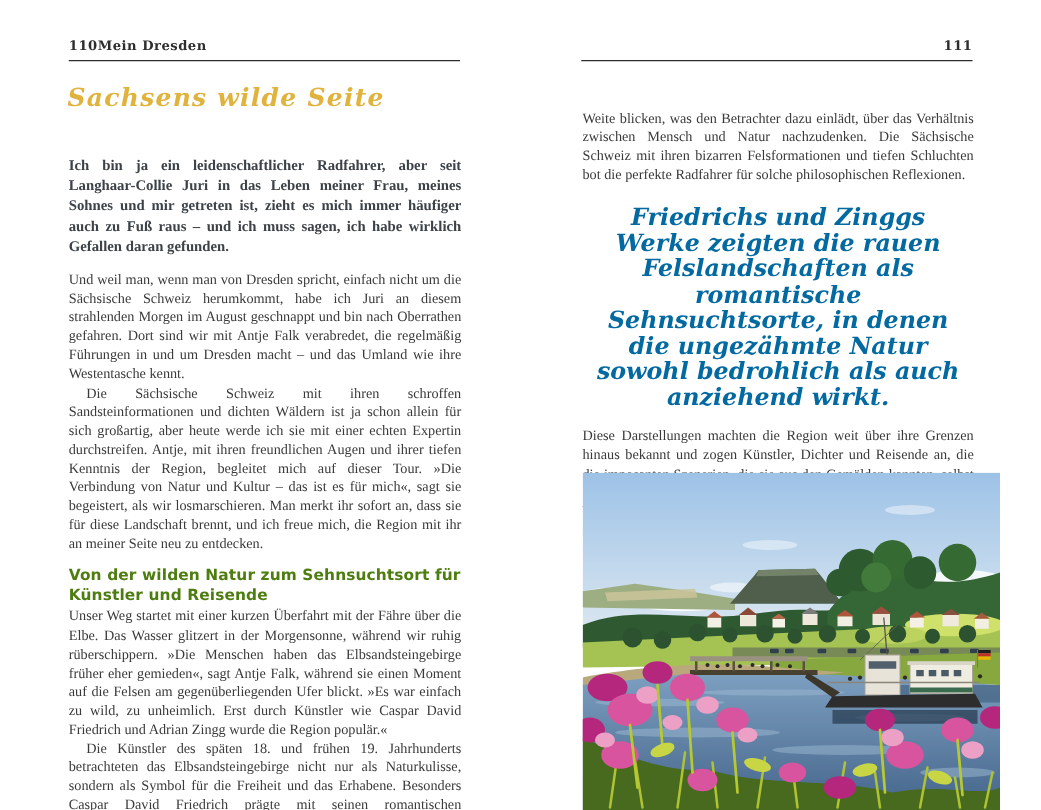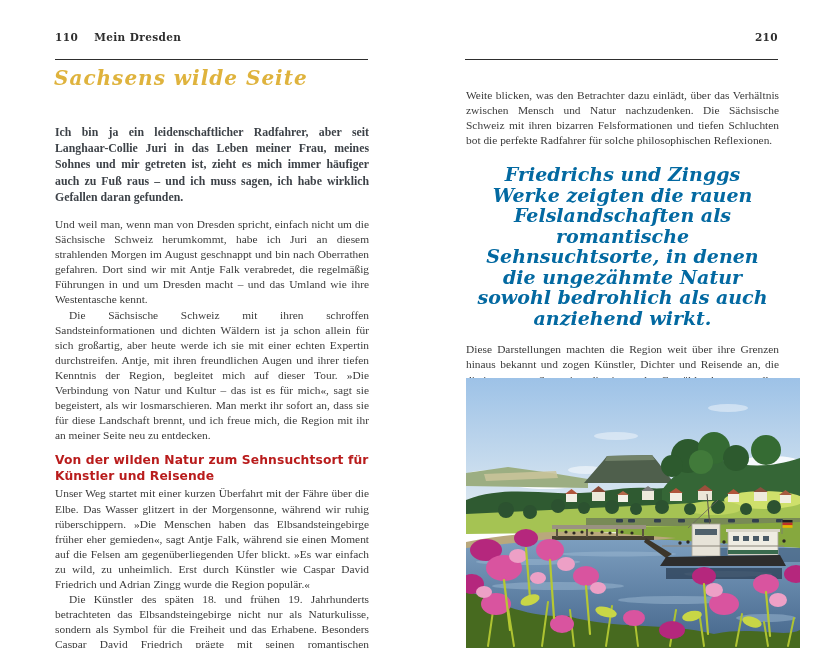--- a/index.html
+++ b/index.html
@@ -6,27 +6,27 @@
   body{
     width:833px;height:648px;background:#ffffff;position:relative;overflow:hidden;
     font-family:"Liberation Serif", serif;
   }
   
   .running-head{
     position:absolute;top:27px;height:16px;
     font-family:"DejaVu Serif", serif;font-weight:bold;
     font-size:10.5px;color:#2e2e2e;letter-spacing:.4px;
     border-bottom:1.5px solid #2e2e2e;
-    display:flex;align-items:flex-end;padding-bottom:16px;box-sizing:content-box;
+    display:flex;align-items:flex-end;padding-bottom:5px;box-sizing:content-box;
   }
   .running-head.left{left:55px;width:313px;}
   .running-head.right{left:465px;width:313px;justify-content:flex-end;}
   .running-head .pgnum{flex:0 0 auto;}
   .running-head .rtitle{flex:0 0 auto;}
-  .running-head.left .rtitle{margin-left:16px;}
+  .running-head.left .rtitle{}
   .running-head.right .pgnum{margin-left:16px;}
 
   
   .chapter-title{
     position:absolute;left:54px;top:66px;width:360px;
     font-family:"DejaVu Serif", serif;font-style:italic;font-weight:bold;
     font-size:20px;color:#dfb33d;letter-spacing:1px;
   }
 
   
@@ -36,21 +36,21 @@
   #right-col{left:466px;top:88px;width:313px;}
 
   .col p{margin:0;}
   p.intro{
     font-weight:bold;color:#3d4248;font-size:11.8px;line-height:16.2px;
     margin:0 0 12px 0;
   }
   p.indent{text-indent:14px;}
   h3.subhead{
     font-family:"DejaVu Sans", sans-serif;font-weight:bold;
-    font-size:12.3px;line-height:15.5px;color:#b91c1c;
+    font-size:12.3px;line-height:15.5px;color:#4d7c0f;
     margin:10px 0 2px 0;text-align:left;letter-spacing:.1px;
   }
   .pull-quote{
     font-family:"DejaVu Serif", serif;font-style:italic;font-weight:bold;
     font-size:19px;line-height:20.5px;color:#0369a1;
     text-align:center;margin:16px 2px 14px 2px;hyphens:none;
   }
   .photo-caption{
     font-family:"DejaVu Sans", sans-serif;font-weight:bold;
     font-size:9.6px;line-height:12px;color:#5e5e5e;
@@ -76,21 +76,21 @@
 <div class="col" id="left-col">
   <p class="intro">Ich bin ja ein leidenschaftlicher Radfahrer, aber seit Langhaar-Collie Juri in das Leben meiner Frau, meines Sohnes und mir getreten ist, zieht es mich immer häufiger auch zu Fuß raus – und ich muss sagen, ich habe wirklich Gefallen daran gefunden.</p>
   <p>Und weil man, wenn man von Dresden spricht, einfach nicht um die Sächsische Schweiz herumkommt, habe ich Juri an diesem strahlenden Morgen im August geschnappt und bin nach Oberrathen gefahren. Dort sind wir mit Antje Falk verabredet, die regelmäßig Führungen in und um Dresden macht – und das Umland wie ihre Westentasche kennt.</p>
   <p class="indent">Die Sächsische Schweiz mit ihren schroffen Sandsteinformationen und dichten Wäldern ist ja schon allein für sich großartig, aber heute werde ich sie mit einer echten Expertin durchstreifen. Antje, mit ihren freundlichen Augen und ihrer tiefen Kenntnis der Region, begleitet mich auf dieser Tour. »Die Verbindung von Natur und Kultur – das ist es für mich«, sagt sie begeistert, als wir losmarschieren. Man merkt ihr sofort an, dass sie für diese Landschaft brennt, und ich freue mich, die Region mit ihr an meiner Seite neu zu entdecken.</p>
   <h3 class="subhead">Von der wilden Natur zum Sehnsuchtsort für Künstler und Reisende</h3>
   <p>Unser Weg startet mit einer kurzen Überfahrt mit der Fähre über die Elbe. Das Wasser glitzert in der Morgensonne, während wir ruhig rüberschippern. »Die Menschen haben das Elbsandsteingebirge früher eher gemieden«, sagt Antje Falk, während sie einen Moment auf die Felsen am gegenüberliegenden Ufer blickt. »Es war einfach zu wild, zu unheimlich. Erst durch Künstler wie Caspar David Friedrich und Adrian Zingg wurde die Region populär.«</p>
   <p class="indent">Die Künstler des späten 18. und frühen 19. Jahrhunderts betrachteten das Elbsandsteingebirge nicht nur als Naturkulisse, sondern als Symbol für die Freiheit und das Erhabene. Besonders Caspar David Friedrich prägte mit seinen romantischen Landschaftsdarstellungen eine neue Sicht auf die Natur. Seine Gemälde zeigen oft einsame Figuren, die in die</p>
 </div>
 
 <header class="running-head right">
-  <span class="pgnum">210</span>
+  <span class="pgnum">111</span>
 </header>
 
 <div class="col" id="right-col">
   <p>Weite blicken, was den Betrachter dazu einlädt, über das Verhältnis zwischen Mensch und Natur nachzudenken. Die Sächsische Schweiz mit ihren bizarren Felsformationen und tiefen Schluchten bot die perfekte Radfahrer für solche philosophischen Reflexionen.</p>
   <div class="pull-quote">Friedrichs und Zinggs Werke zeigten die rauen Felslandschaften als romantische Sehnsuchtsorte, in denen die ungezähmte Natur sowohl bedrohlich als auch anziehend wirkt.</div>
   <p>Diese Darstellungen machten die Region weit über ihre Grenzen hinaus bekannt und zogen Künstler, Dichter und Reisende an, die die imposanten Szenerien, die sie aus den Gemälden kannten, selbst erleben wollten. So wurde das Elbsandsteingebirge zu einem beliebten Reiseziel für jene, die diese beeindruckende Landschaft mit ihrer Kunst oder Literatur verbinden wollten.</p>
   <div class="photo-caption">Hier geht's los: Die Fähre bei Rathen bringt Wanderer über die Elbe.</div>
 </div>
 
 <div class="photo">

